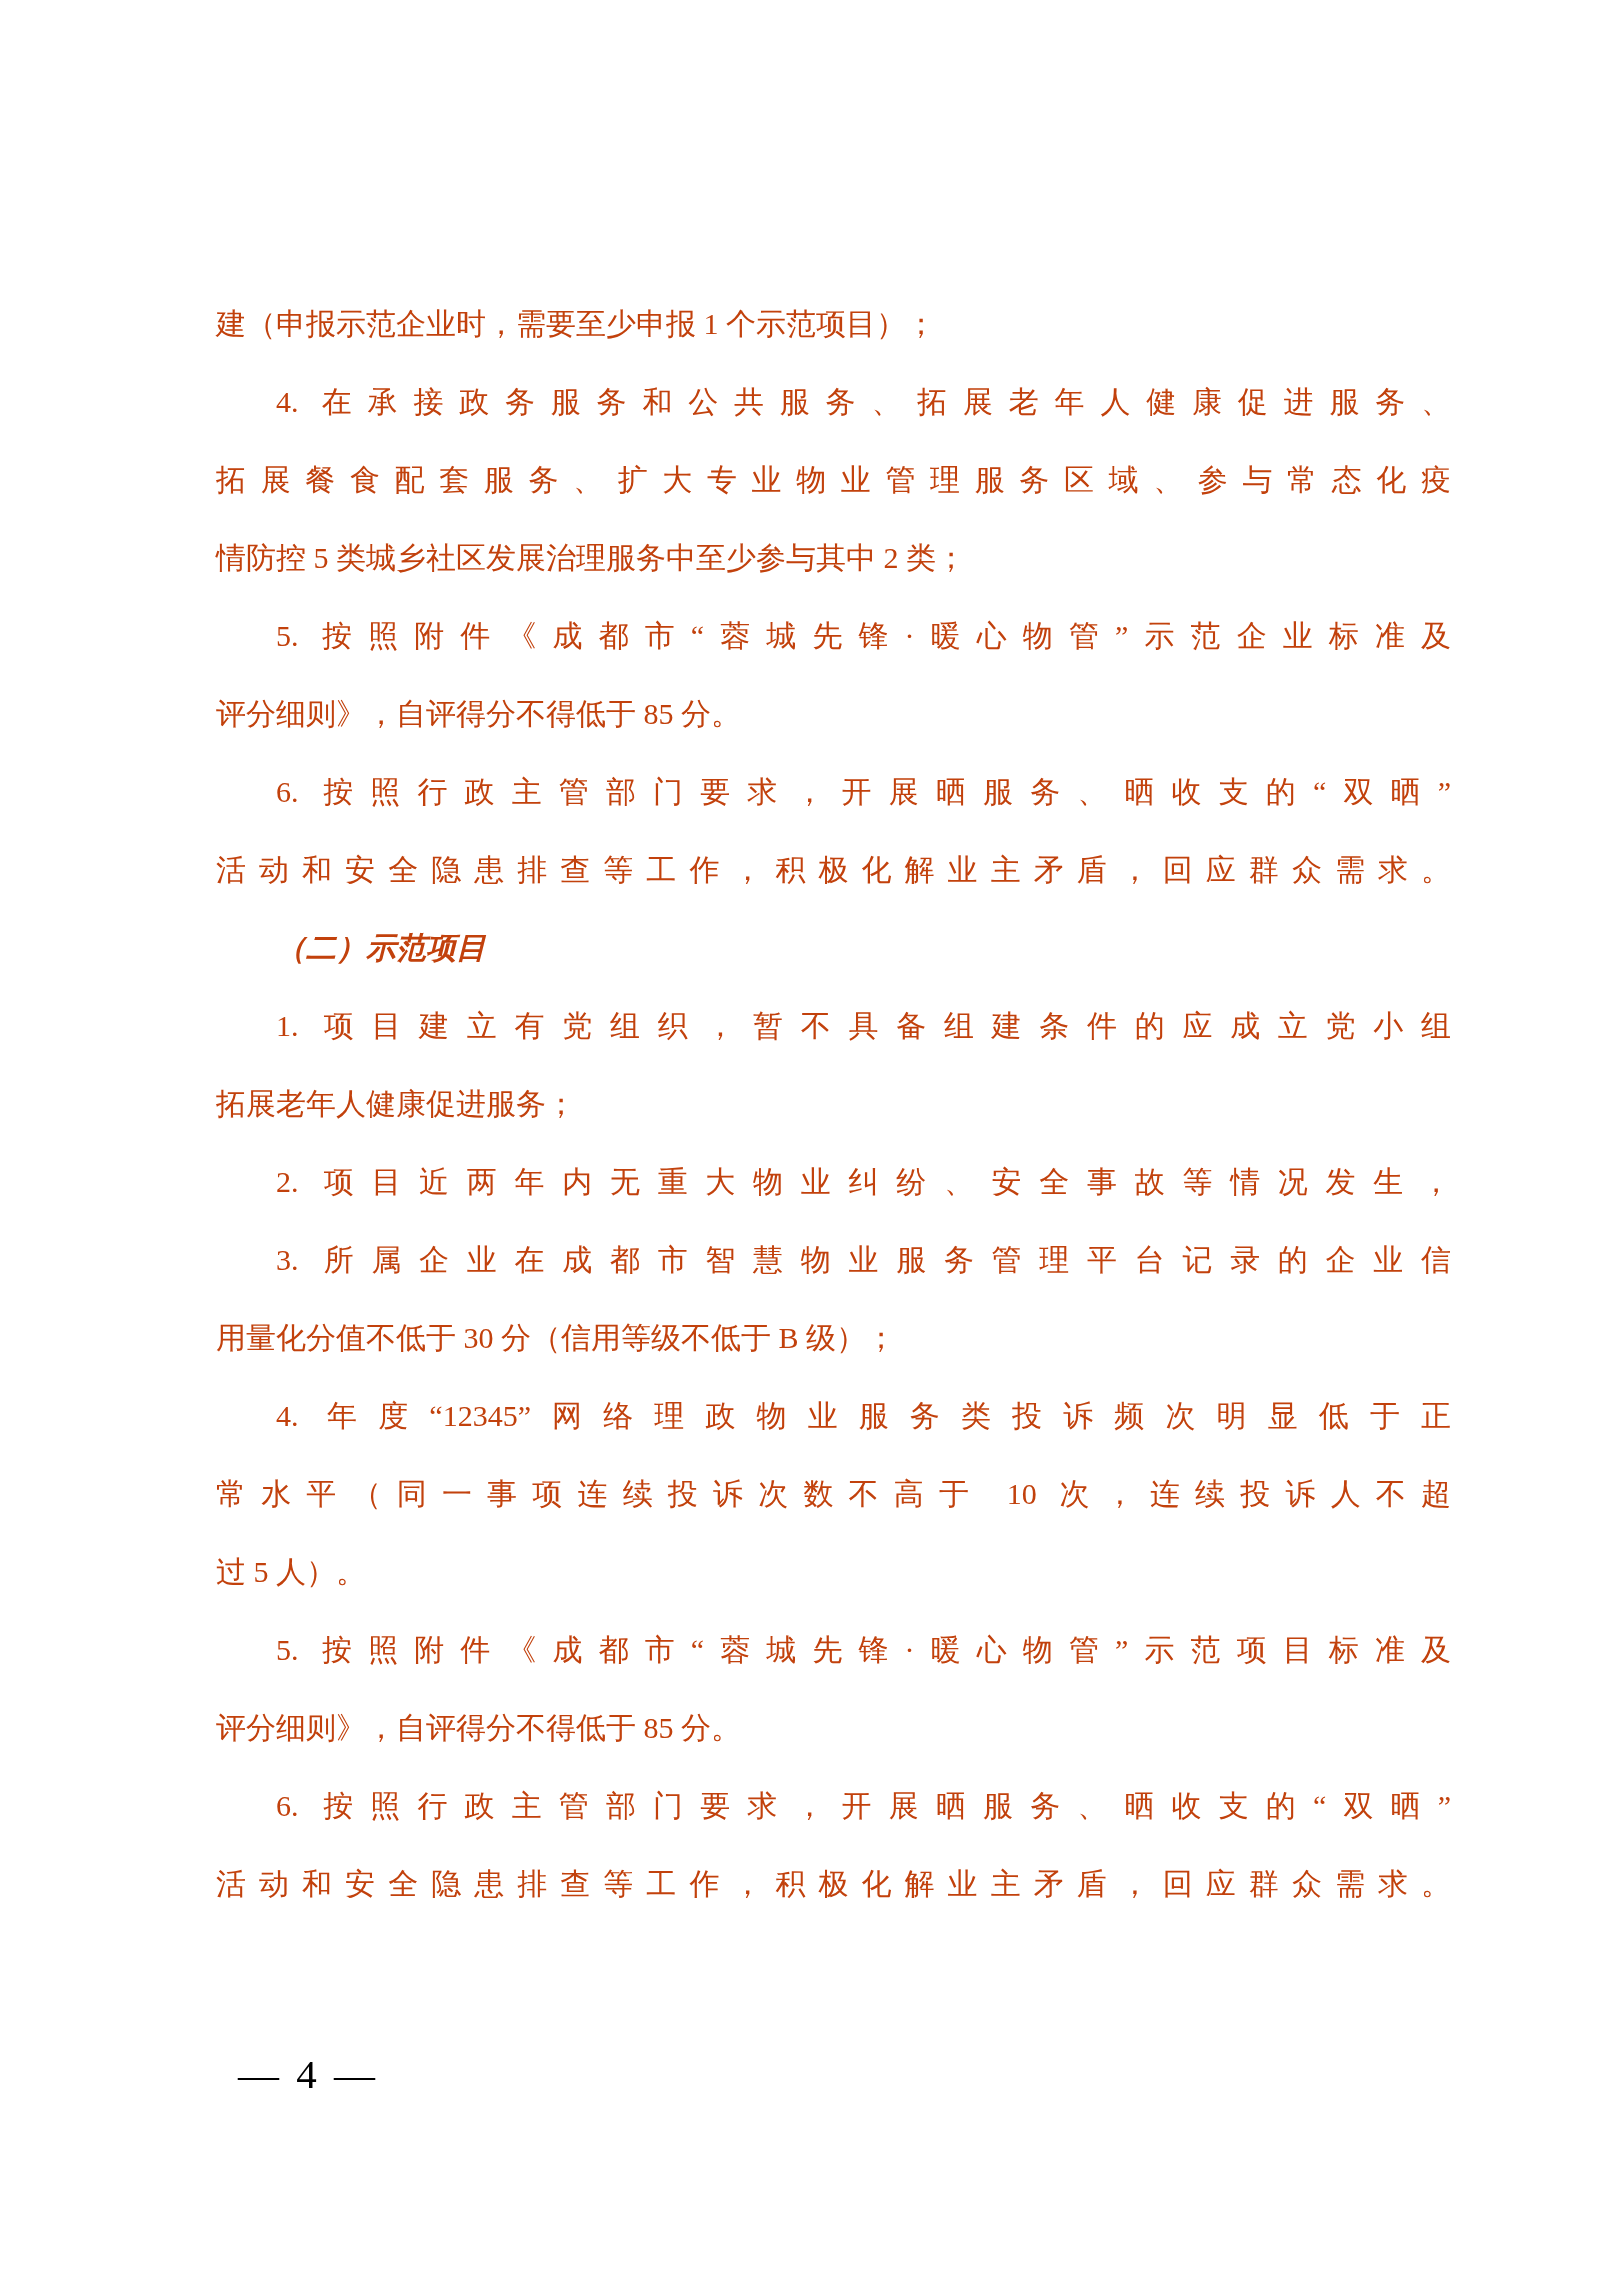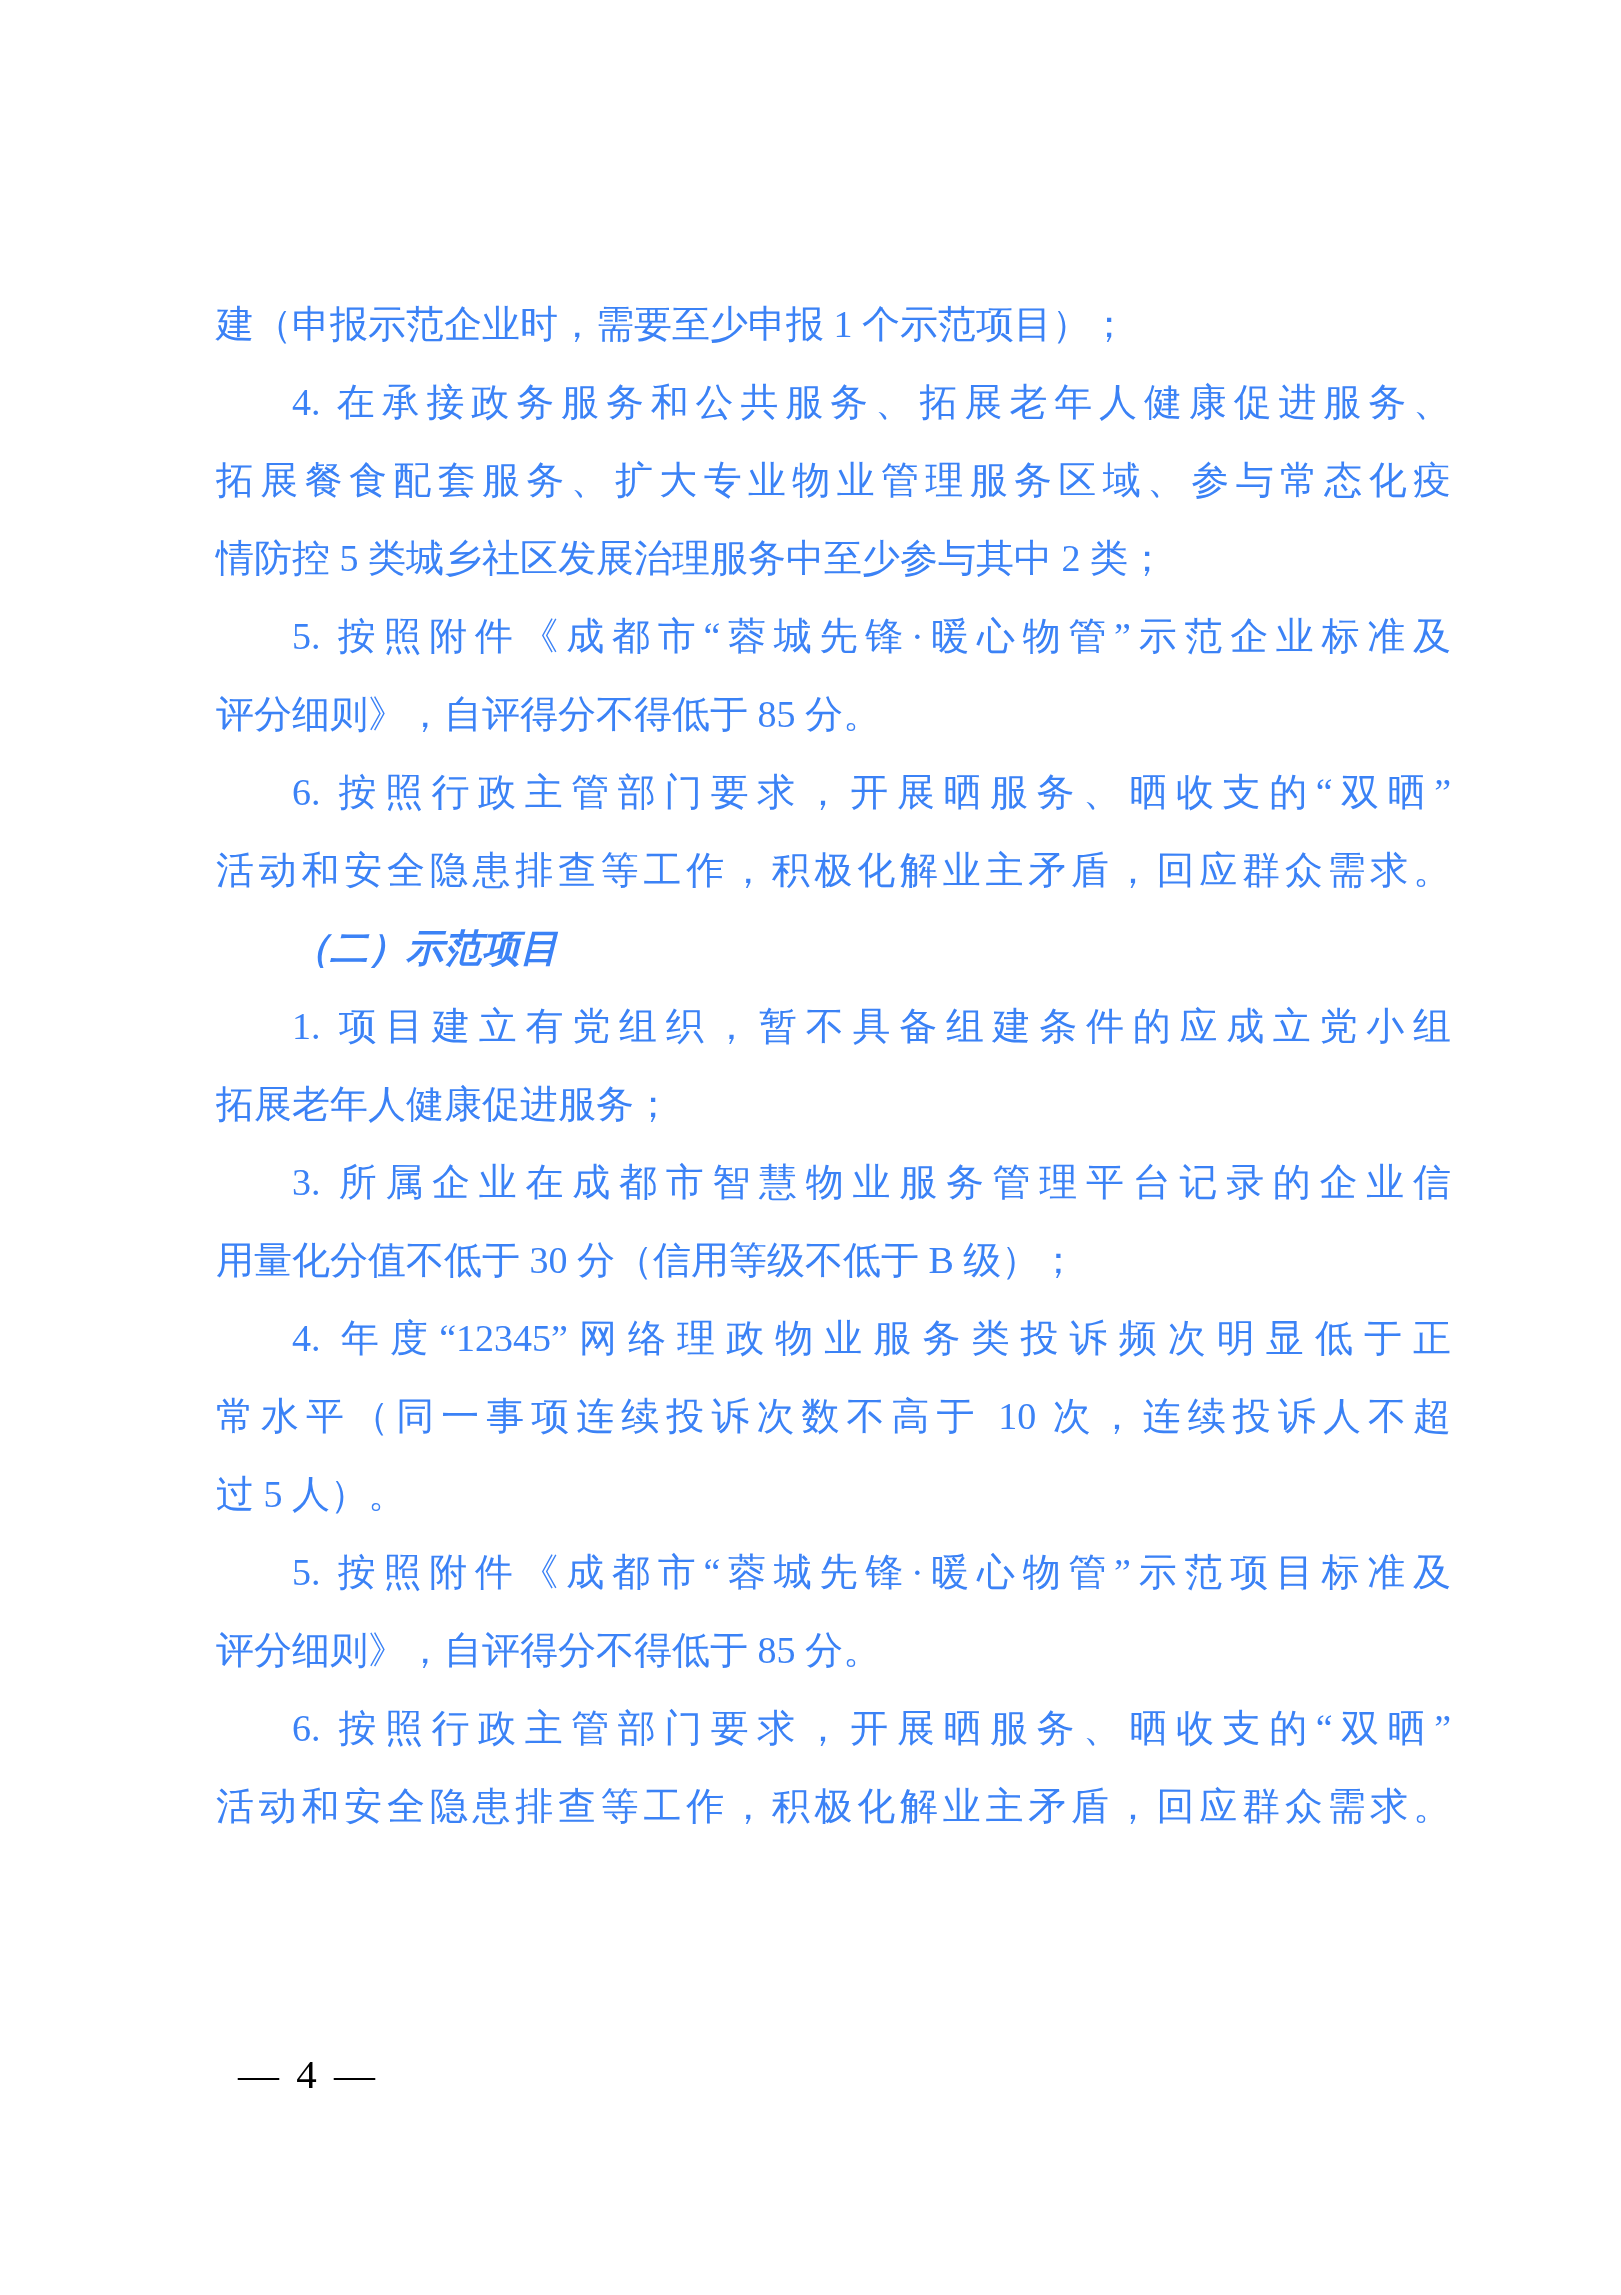--- a/index.html
+++ b/index.html
@@ -16,24 +16,24 @@
     font-family: "Liberation Serif", "DejaVu Serif", serif;
     color: #000000;
   }
   .body-text {
     position: absolute;
     left: 216px;
     top: 285px;
     width: 1235px;
   }
   .line {
-    font-size: 38px;
+    font-size: 30px;
     line-height: 78px;
     height: 78px;
-    color: #3b82f6;
+    color: #c2410c;
     text-align: justify;
     text-align-last: left;
     word-break: break-all;
   }
   .line.fill {
     text-align-last: justify;
   }
   .line.indent {
     text-indent: 2em;
   }
@@ -61,20 +61,21 @@
       <div class="line indent fill">4. 在承接政务服务和公共服务、拓展老年人健康促进服务、</div>
       <div class="line fill">拓展餐食配套服务、扩大专业物业管理服务区域、参与常态化疫</div>
       <div class="line">情防控 5 类城乡社区发展治理服务中至少参与其中 2 类；</div>
       <div class="line indent fill">5. 按照附件《成都市“蓉城先锋·暖心物管”示范企业标准及</div>
       <div class="line">评分细则》，自评得分不得低于 85 分。</div>
       <div class="line indent fill">6. 按照行政主管部门要求，开展晒服务、晒收支的“双晒”</div>
       <div class="line fill">活动和安全隐患排查等工作，积极化解业主矛盾，回应群众需求。</div>
       <div class="line indent heading">（二）示范项目</div>
       <div class="line indent fill">1. 项目建立有党组织，暂不具备组建条件的应成立党小组</div>
       <div class="line">拓展老年人健康促进服务；</div>
+      <div class="line indent fill">2. 项目近两年内无重大物业纠纷、安全事故等情况发生，</div>
       <div class="line indent fill">3. 所属企业在成都市智慧物业服务管理平台记录的企业信</div>
       <div class="line">用量化分值不低于 30 分（信用等级不低于 B 级）；</div>
       <div class="line indent fill">4. 年度“12345”网络理政物业服务类投诉频次明显低于正</div>
       <div class="line fill">常水平（同一事项连续投诉次数不高于 10 次，连续投诉人不超</div>
       <div class="line">过 5 人）。</div>
       <div class="line indent fill">5. 按照附件《成都市“蓉城先锋·暖心物管”示范项目标准及</div>
       <div class="line">评分细则》，自评得分不得低于 85 分。</div>
       <div class="line indent fill">6. 按照行政主管部门要求，开展晒服务、晒收支的“双晒”</div>
       <div class="line fill">活动和安全隐患排查等工作，积极化解业主矛盾，回应群众需求。</div>
     </div>

